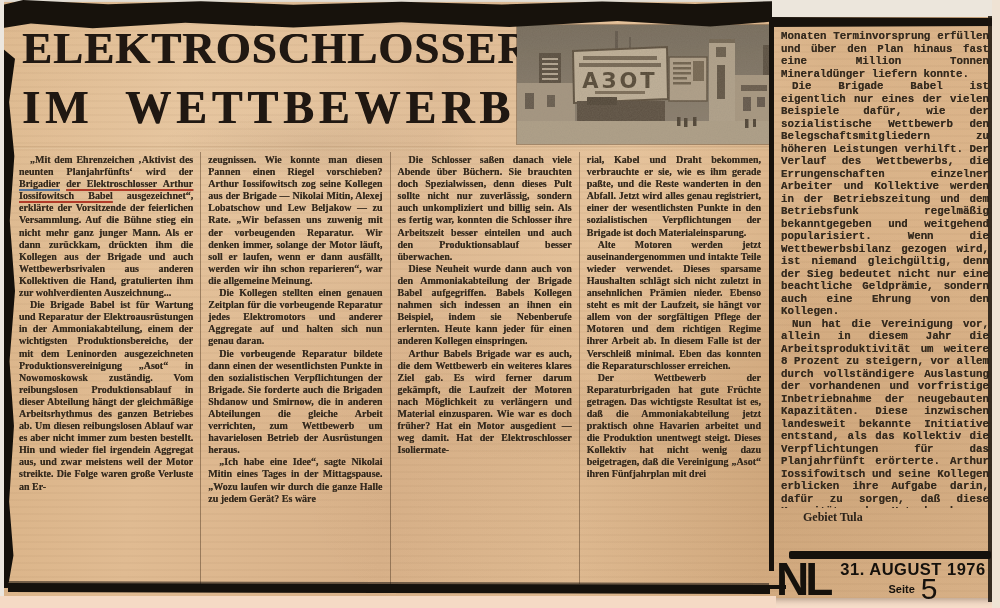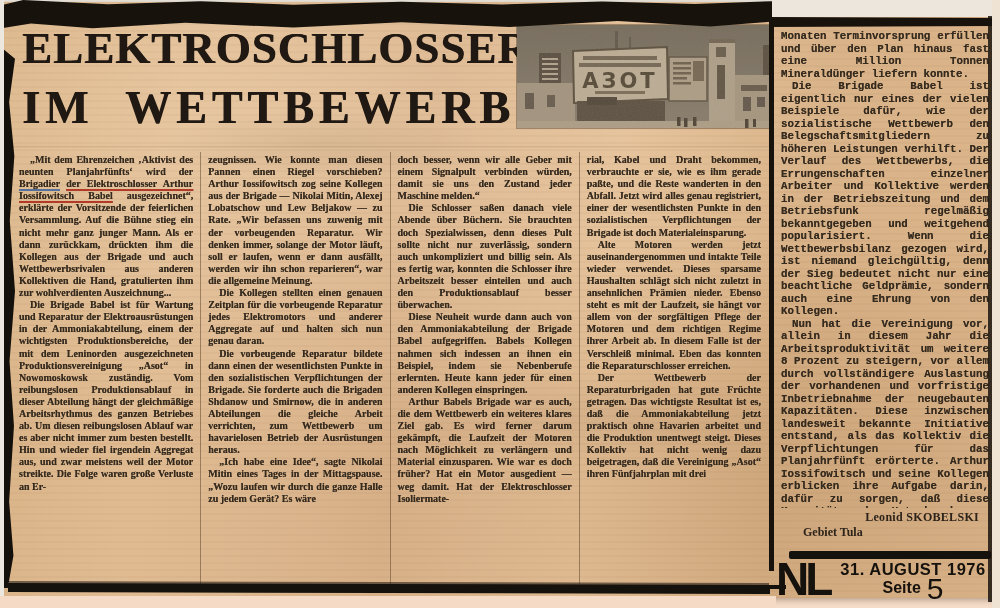--- a/index.html
+++ b/index.html
@@ -54,21 +54,21 @@
     font-size:45px;line-height:1;letter-spacing:1px;
     text-shadow:.6px 0 0 #201812;white-space:nowrap;
   }
   .title .l2{
     margin-top:14px;font-size:46px;line-height:1;letter-spacing:5px;word-spacing:16px;
     text-shadow:.7px 0 0 #201812;white-space:nowrap;
   }
 
   
   .photo{
-    position:absolute;left:517px;top:25px;width:256px;height:103px;
+    position:absolute;left:517px;top:25px;width:256px;height:119px;
     box-shadow:0 0 0 1px rgba(40,28,16,.35), inset 0 0 8px rgba(0,0,0,.3);
     overflow:hidden;background:#4d7c0f;
   }
   .photo svg{display:block;}
 
   
   .cols{
     position:absolute;left:12px;top:152px;width:756px;height:432px;
     display:flex;color:#342a1e;
   }
@@ -107,21 +107,21 @@
   .footer-dash{position:absolute;left:748px;top:585px;width:38px;height:4px;background:#15110c;}
   .nl-logo{
     position:absolute;left:776px;top:553px;width:62px;height:52px;
     font-family:"Liberation Sans","DejaVu Sans",sans-serif;
     font-weight:bold;font-size:46px;letter-spacing:-4px;color:#15110c;
     transform:scaleY(1.02);line-height:52px;
   }
   .date-block{position:absolute;left:838px;top:560px;width:150px;text-align:center;color:#15110c;
     font-family:"Liberation Sans","DejaVu Sans",sans-serif;}
   .date-block .date{font-weight:bold;font-size:16.5px;letter-spacing:.5px;white-space:nowrap;}
-  .date-block .seite{font-size:16px;font-weight:bold;display:inline-block;vertical-align:baseline;margin-right:6px;}
+  .date-block .seite{font-size:11px;font-weight:bold;display:inline-block;vertical-align:baseline;margin-right:6px;}
   .date-block .pagenum{font-size:30px;font-weight:normal;display:inline-block;vertical-align:-6px;line-height:20px;}
 
   .crease{position:absolute;left:0;top:146px;width:772px;height:3px;
     background:linear-gradient(180deg,rgba(120,80,40,.18),rgba(255,240,210,.15));}
 </style>
 </head>
 <body>
 
 <div class="scene">
   <div class="paper"></div>
@@ -215,40 +215,38 @@
         <p class="para indent"><span>„Mit dem Ehrenzeichen ‚Aktivist des neunten Planjahrfünfts‘ wird der </span><span class="mark-blue">Brigadier</span><span> </span><span class="mark-red">der Elektroschlosser Arthur Iossifowitsch Babel</span><span> ausgezeichnet“, erklärte der Vorsitzende der feierlichen Versammlung. Auf die Bühne stieg ein nicht mehr ganz junger Mann. Als er dann zurückkam, drückten ihm die Kollegen aus der Brigade und auch Wettbewerbsrivalen aus anderen Kollektiven die Hand, gratulierten ihm zur wohlverdienten Auszeichnung...</span></p>
         <p class="para indent"><span>Die Brigade Babel ist für Wartung und Reparatur der Elektroausrüstungen in der Ammoniakabteilung, einem der wichtigsten Produktionsbereiche, der mit dem Leninorden ausgezeichneten Produktionsvereinigung „Asot“ in Nowomoskowsk zuständig. Vom reibungslosen Produktionsablauf in dieser Abteilung hängt der gleichmäßige Arbeitsrhythmus des ganzen Betriebes ab. Um diesen reibungslosen Ablauf war es aber nicht immer zum besten bestellt. Hin und wieder fiel irgendein Aggregat aus, und zwar meistens weil der Motor streikte. Die Folge waren große Verluste an Er-</span></p>
       </div>
       <div class="col">
         <p class="para"><span>zeugnissen. Wie konnte man diesen Pannen einen Riegel vorschieben? Arthur Iossifowitsch zog seine Kollegen aus der Brigade — Nikolai Mitin, Alexej Lobatschow und Lew Beljakow — zu Rate. „Wir befassen uns zuwenig mit der vorbeugenden Reparatur. Wir denken immer, solange der Motor läuft, soll er laufen, wenn er dann ausfällt, werden wir ihn schon reparieren“, war die allgemeine Meinung.</span></p>
         <p class="para indent"><span>Die Kollegen stellten einen genauen Zeitplan für die vorbeugende Reparatur jedes Elektromotors und anderer Aggregate auf und halten sich nun genau daran.</span></p>
         <p class="para indent"><span>Die vorbeugende Reparatur bildete dann einen der wesentlichsten Punkte in den sozialistischen Verpflichtungen der Brigade. Sie forderte auch die Brigaden Shdanow und Smirnow, die in anderen Abteilungen die gleiche Arbeit verrichten, zum Wettbewerb um havarielosen Betrieb der Ausrüstungen heraus.</span></p>
         <p class="para indent"><span>„Ich habe eine Idee“, sagte Nikolai Mitin eines Tages in der Mittagspause. „Wozu laufen wir durch die ganze Halle zu jedem Gerät? Es wäre</span></p>
       </div>
       <div class="col">
-        <p class="para"><span>doch besser, wenn wir alle Geber mit einem Signalpult verbinden würden, damit sie uns den Zustand jeder Maschine melden.“</span></p>
         <p class="para indent"><span>Die Schlosser saßen danach viele Abende über Büchern. Sie brauchten doch Spezialwissen, denn dieses Pult sollte nicht nur zuverlässig, sondern auch unkompliziert und billig sein. Als es fertig war, konnten die Schlosser ihre Arbeitszeit besser einteilen und auch den Produktionsablauf besser überwachen.</span></p>
         <p class="para indent"><span>Diese Neuheit wurde dann auch von den Ammoniakabteilung der Brigade Babel aufgegriffen. Babels Kollegen nahmen sich indessen an ihnen ein Beispiel, indem sie Nebenberufe erlernten. Heute kann jeder für einen anderen Kollegen einspringen.</span></p>
         <p class="para indent"><span>Arthur Babels Brigade war es auch, die dem Wettbewerb ein weiteres klares Ziel gab. Es wird ferner darum gekämpft, die Laufzeit der Motoren nach Möglichkeit zu verlängern und Material einzusparen. Wie war es doch früher? Hat ein Motor ausgedient — weg damit. Hat der Elektroschlosser Isoliermate-</span></p>
       </div>
       <div class="col">
         <p class="para"><span>rial, Kabel und Draht bekommen, verbrauchte er sie, wie es ihm gerade paßte, und die Reste wanderten in den Abfall. Jetzt wird alles genau registriert, einer der wesentlichsten Punkte in den sozialistischen Verpflichtungen der Brigade ist doch Materialeinsparung.</span></p>
         <p class="para indent"><span>Alte Motoren werden jetzt auseinandergenommen und intakte Teile wieder verwendet. Dieses sparsame Haushalten schlägt sich nicht zuletzt in ansehnlichen Prämien nieder. Ebenso steht es mit der Laufzeit, sie hängt vor allem von der sorgfältigen Pflege der Motoren und dem richtigen Regime ihrer Arbeit ab. In diesem Falle ist der Verschleiß minimal. Eben das konnten die Reparaturschlosser erreichen.</span></p>
         <p class="para indent"><span>Der Wettbewerb der Reparaturbrigaden hat gute Früchte getragen. Das wichtigste Resultat ist es, daß die Ammoniakabteilung jetzt praktisch ohne Havarien arbeitet und die Produktion unentwegt steigt. Dieses Kollektiv hat nicht wenig dazu beigetragen, daß die Vereinigung „Asot“ ihren Fünfjahrplan mit drei</span></p>
       </div>
     </div>
 
   <div class="divider-main"></div>
   <div class="rightcol">
       <p class="para"><span>Monaten Terminvorsprung erfüllen und über den Plan hinaus fast eine Million Tonnen Mineraldünger liefern konnte.</span></p>
       <p class="para indent"><span>Die Brigade Babel ist eigentlich nur eines der vielen Beispiele dafür, wie der sozialistische Wettbewerb den Belegschaftsmitgliedern zu höheren Leistungen verhilft. Der Verlauf des Wettbewerbs, die Errungenschaften einzelner Arbeiter und Kollektive werden in der Betriebszeitung und dem Betriebsfunk regelmäßig bekanntgegeben und weitgehend popularisiert. Wenn die Wettbewerbsbilanz gezogen wird, ist niemand gleichgültig, denn der Sieg bedeutet nicht nur eine beachtliche Geldprämie, sondern auch eine Ehrung von den Kollegen.</span></p>
       <p class="para indent"><span>Nun hat die Vereinigung vor, allein in diesem Jahr die Arbeitsproduktivität um weitere 8 Prozent zu steigern, vor allem durch vollständigere Auslastung der vorhandenen und vorfristige Inbetriebnahme der neugebauten Kapazitäten. Diese inzwischen landesweit bekannte Initiative entstand, als das Kollektiv die Verpflichtungen für das Planjahrfünft erörterte. Arthur Iossifowitsch und seine Kollegen erblicken ihre Aufgabe darin, dafür zu sorgen, daß diese Kapazitäten ohne Unterbrechungen arbeiten. So steht es in ihren eigenen Verpflichtungen.</span></p>
     </div>
   <div class="byline">
-    <div class="name">Leonid SKOBELSKI</div>
     <div class="loc">Gebiet Tula</div>
   </div>
 
   <div class="rule-bottom"></div>
   <div class="tear-top"></div>
   <div class="bed-top-right"></div>
   <div class="tear-top-right"></div>
   <div class="tear-left"></div>
   <div class="bed-left"></div>
   <div class="edge-right"></div>

